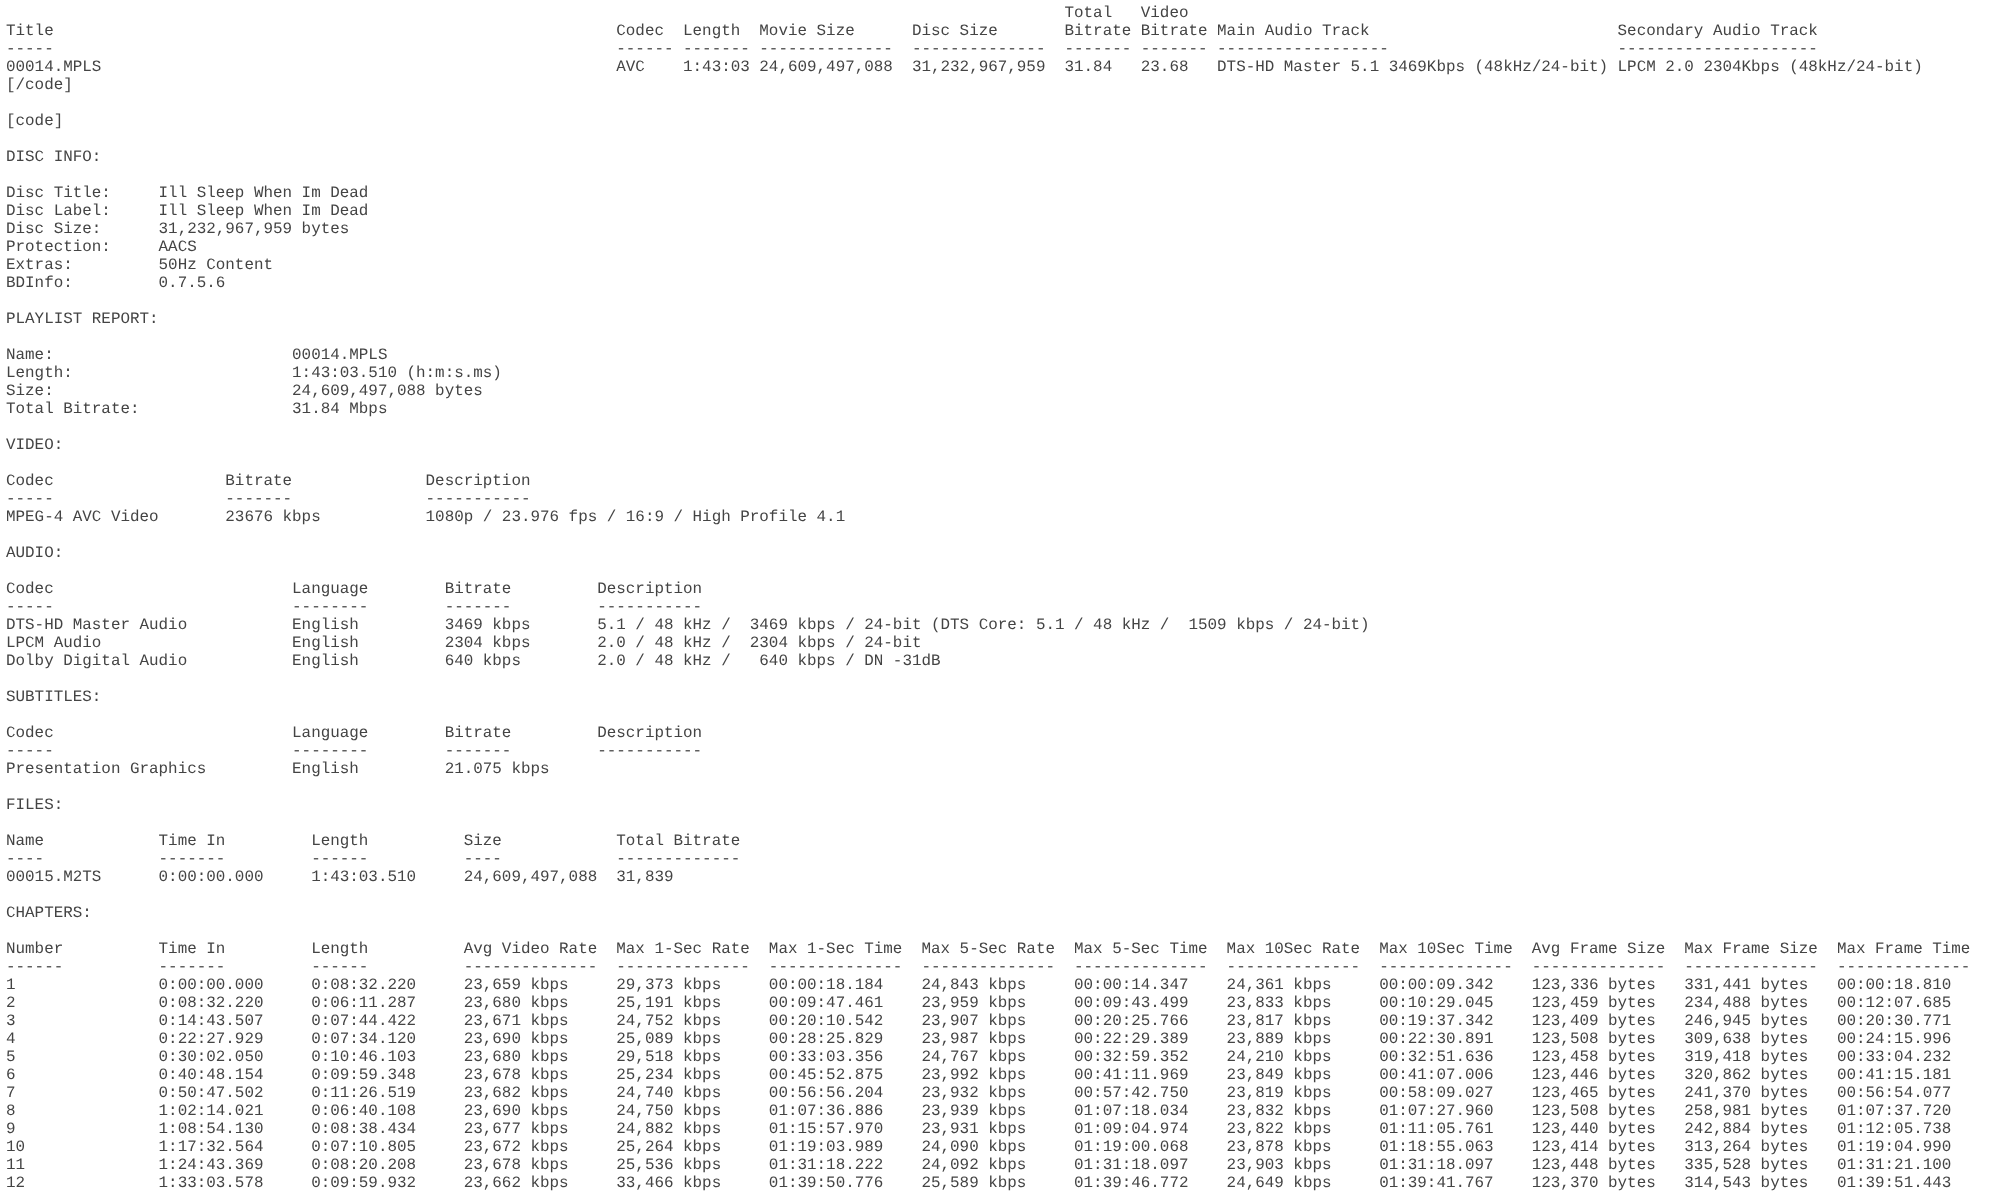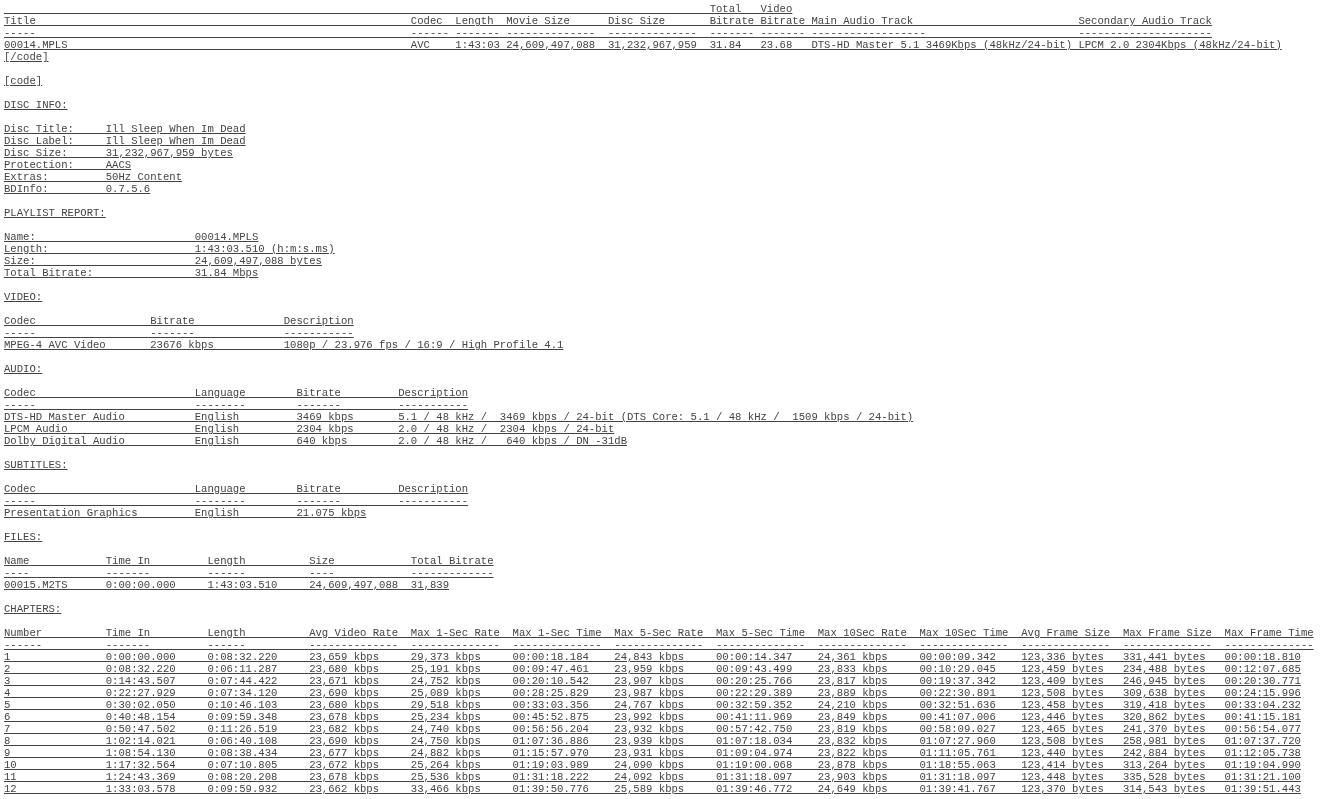--- a/index.html
+++ b/index.html
@@ -11,21 +11,20 @@
     overflow: hidden;
   }
   pre.report {
     margin: 0;
     padding: 3px 0 0 4px;
     font-family: "Liberation Mono", "DejaVu Sans Mono", monospace;
     font-size: 10.6px;
     line-height: 12px;
     color: #444444;
     white-space: pre;
-    text-decoration: underline;
   }
 </style>
 </head>
 <body style="background: rgb(255, 255, 255);">
 
 <pre class="report" style="color: rgb(68, 68, 68);">                                                                                                               Total   Video
 Title                                                           Codec  Length  Movie Size      Disc Size       Bitrate Bitrate Main Audio Track                          Secondary Audio Track
 -----                                                           ------ ------- --------------  --------------  ------- ------- ------------------                        ---------------------
 00014.MPLS                                                      AVC    1:43:03 24,609,497,088  31,232,967,959  31.84   23.68   DTS-HD Master 5.1 3469Kbps (48kHz/24-bit) LPCM 2.0 2304Kbps (48kHz/24-bit)
 [/code]

